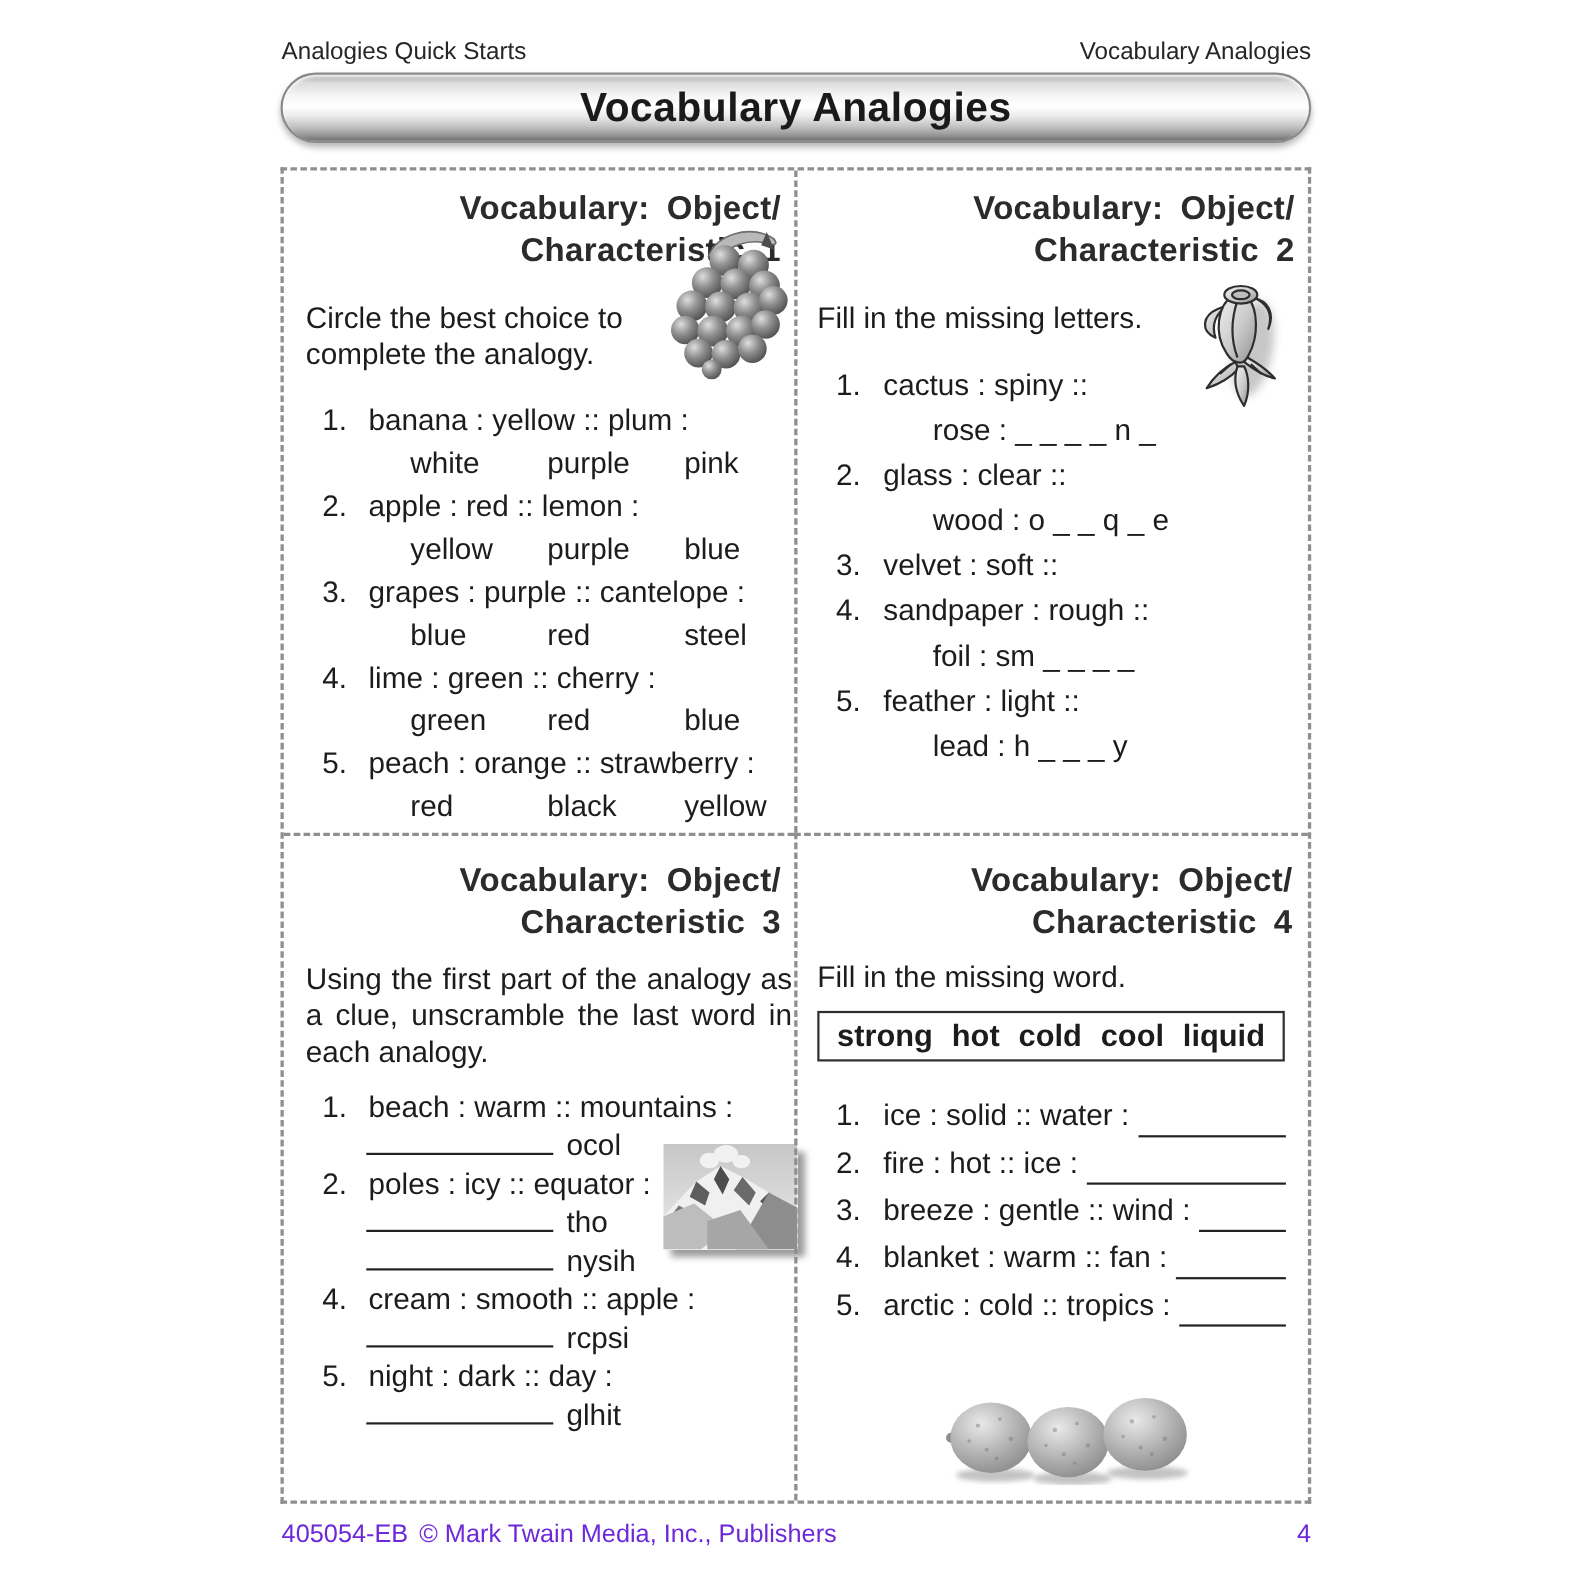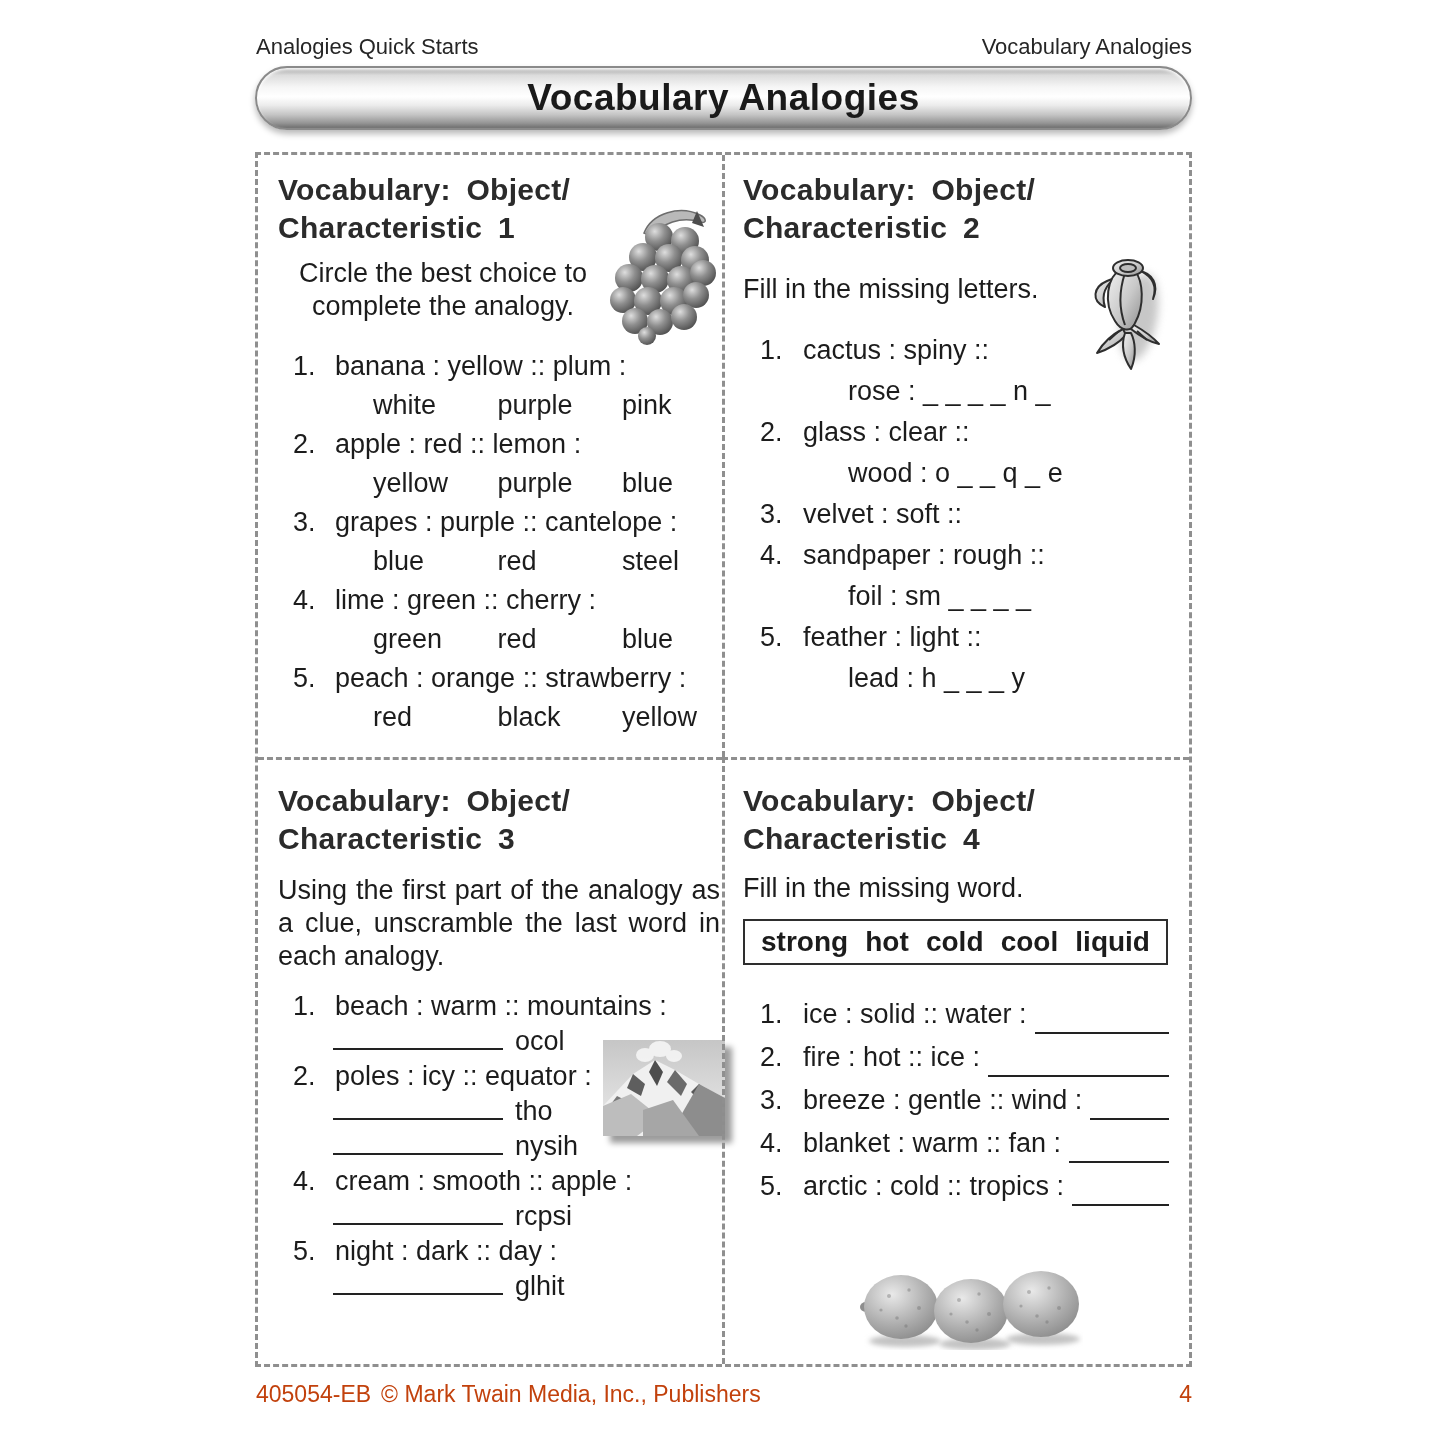--- a/index.html
+++ b/index.html
@@ -22,23 +22,23 @@
   
   .grid { position:absolute; left:255px; top:152px; width:937px; height:1215px;
     border:3px dashed #8f8f8f; }
   .quad { position:absolute; }
   .q1 { left:0; top:0; width:464px; height:602px; padding:16px 12px 0 20px; }
   .q2 { left:464px; top:0; width:467px; height:602px; border-left:3px dashed #8f8f8f; padding:16px 12px 0 18px; }
   .q3 { left:0; top:602px; width:464px; height:607px; border-top:3px dashed #8f8f8f; padding:22px 12px 0 20px; }
   .q4 { left:464px; top:602px; width:467px; height:607px; border-left:3px dashed #8f8f8f; border-top:3px dashed #8f8f8f; padding:22px 14px 0 18px; }
 
   .qhead { font-size:30px; font-weight:bold; line-height:38px; color:#2b2b2b;
-    letter-spacing:0.3px; word-spacing:7px; }
+    letter-spacing:0.3px; word-spacing:7px;text-align:right; }
   .instr { font-size:27px; line-height:33px; }
-  .q1 .instr { margin-top:10px; width:330px;text-align:center; }
+  .q1 .instr { margin-top:26px; width:330px; }
   .q2 .instr { margin-top:26px; width:340px; }
   .q3 .instr { margin-top:16px; width:442px; text-align:justify; }
   .q4 .instr { margin-top:14px; }
 
   .list { font-size:27px; }
   .q1 .list { margin-top:24px; }
   .q2 .list { margin-top:24px; }
   .q3 .list { margin-top:16px; }
   .q4 .list { margin-top:34px; }
 
@@ -67,21 +67,21 @@
     display:flex; align-items:center; justify-content:space-between; padding:0 16px;
     font-size:28px; font-weight:bold; }
 
   .art { position:absolute; }
   .grapes-art { left:342px; top:42px; }
   .rose-art { left:354px; top:88px; }
   .mountain-art { left:345px; top:280px; box-shadow:7px 7px 6px #9c9c9c; line-height:0; }
   .lemons-art { left:126px; top:502px; }
 
   .footer { position:absolute; left:256px; top:1381px; width:936px;
-    display:flex; justify-content:space-between; font-size:23px; color:#c2410c; }
+    display:flex; justify-content:space-between; font-size:23px; color:#6d28d9; }
   .footer .left-group span { margin-right:10px; }
 </style>
 </head>
 <body>
 
 <div class="page">
 
   <div class="running-head">
     <span>Analogies Quick Starts</span>
     <span>Vocabulary Analogies</span>

